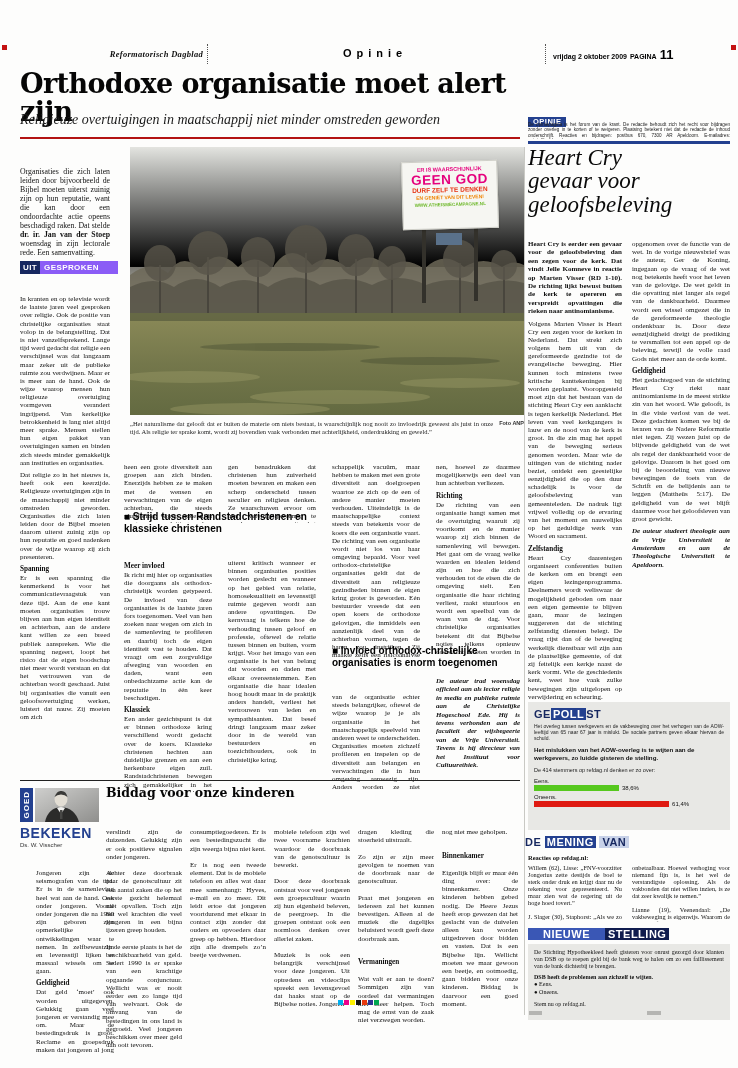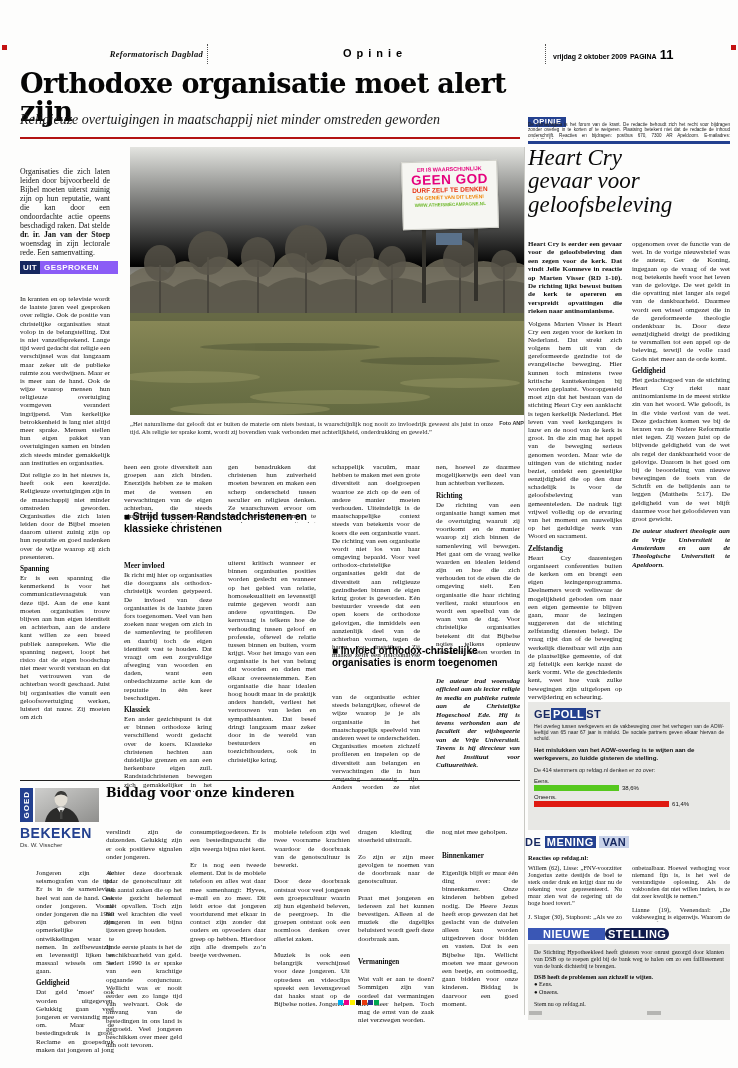--- a/index.html
+++ b/index.html
@@ -49,21 +49,21 @@
   .kicker-text{font:4.6px/1.15 "Liberation Sans",sans-serif;text-align:justify;color:#222;overflow:hidden;}
   .blue-rule{background:#23408f;height:3px;}
   .hc-headline{font:italic 23px/1.02 "Liberation Serif",serif;color:#0a0a0a;white-space:pre-line;}
   .hc-intro{font:bold 7px/1.2 "Liberation Serif",serif;text-align:justify;}
   .graybox{background:#e8e8e5;}
   .poll-header,.mening-header,.stelling-header{font:bold 11px/13px "Liberation Sans",sans-serif;letter-spacing:.5px;}
   .hdr-navy{color:#16275f;}
   .hdr-boxed{background:#23408f;color:#fff;padding:0 2px;}
   .hdr-light{background:#c7d1e8;color:#16275f;padding:0 3px;}
   .hdr-mid{background:#3a57b5;color:#fff;padding:0 15px;}
-  .hdr-dark{background:#101c4e;color:#fff;padding:0 3px;border-radius:6px;}
+  .hdr-dark{background:#101c4e;color:#fff;padding:0 3px;}
   .poll-intro{font:5px/1.16 "Liberation Sans",sans-serif;text-align:justify;color:#222;}
   .poll-statement{font:bold 6.2px/1.2 "Liberation Sans",sans-serif;color:#111;}
   .poll-voters{font:5.5px "Liberation Sans",sans-serif;color:#222;}
   .poll-label{font:6px "Liberation Sans",sans-serif;color:#111;}
   .poll-row{display:flex;align-items:center;gap:3px;margin-top:1px;}
   .poll-bar{height:6px;}
   .poll-pct{font:6px "Liberation Sans",sans-serif;color:#111;}
   .small-txt{font:6.3px/1.12 "Liberation Serif",serif;text-align:justify;color:#111;overflow:hidden;white-space:pre-line;}
   .lead-bold{font:bold 6.5px "Liberation Serif",serif;}
   .stelling-txt{font:6px/1.18 "Liberation Serif",serif;text-align:justify;}

